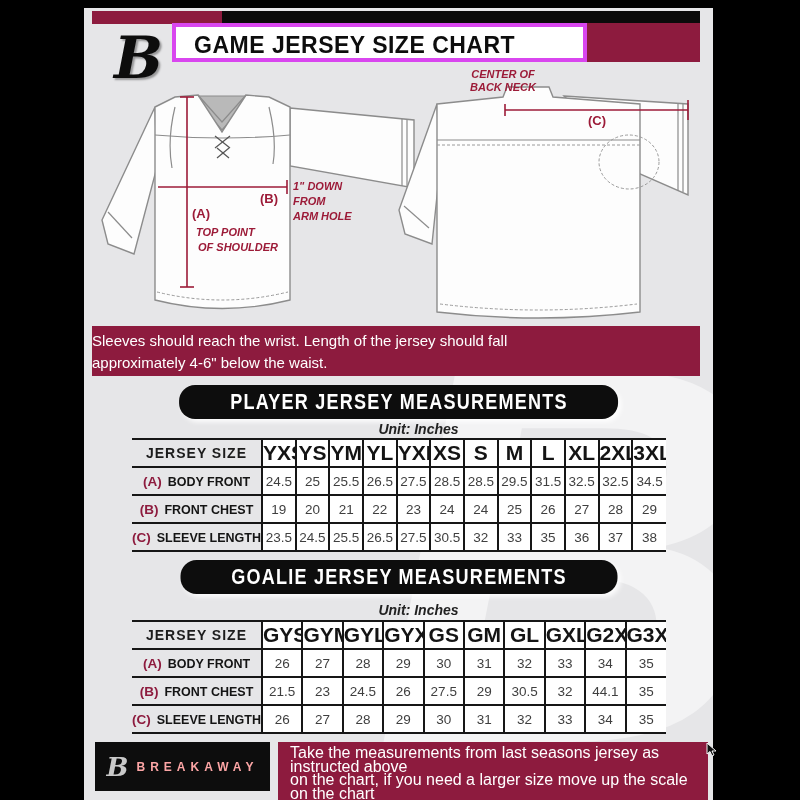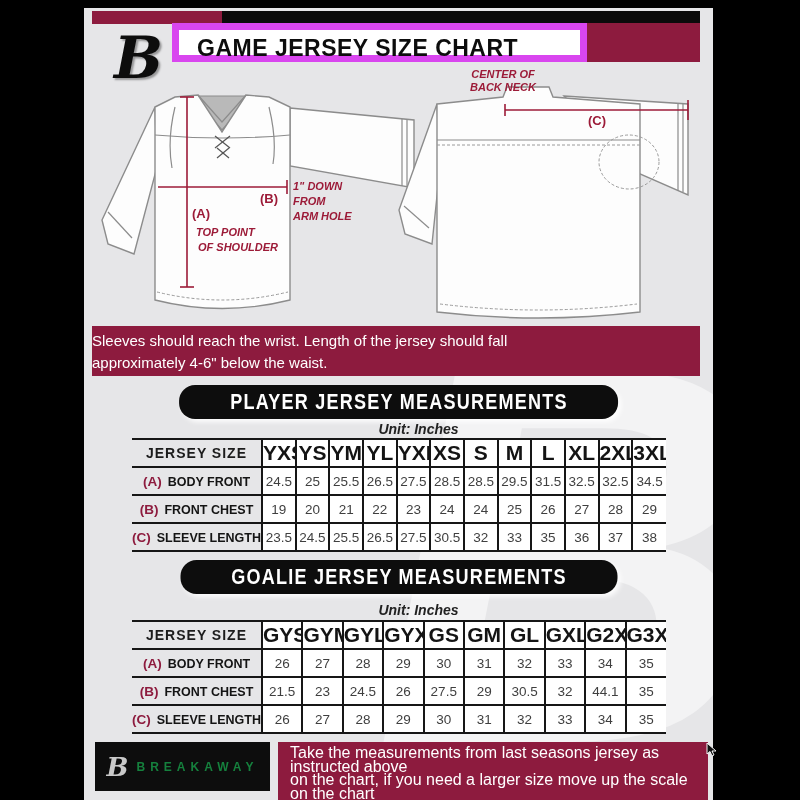--- a/index.html
+++ b/index.html
@@ -9,21 +9,21 @@
              background:#e6e6e8; overflow:hidden; }
   .content > * { position:absolute; z-index:1; }
 
   .watermark { left:290px; top:290px; font-size:540px; line-height:0.95; font-weight:bold;
                color:rgba(255,255,255,0.5); z-index:0; font-style:italic; }
 
   .topbar-maroon { left:8px; top:3px; width:130px; height:13px; background:#8d1b3e; }
   .topbar-black  { left:138px; top:3px; width:478px; height:13px; background:#0b0b0b; }
 
   .title-bar { left:88px; top:15px; width:415px; height:39px; background:#fff;
-               border:7px solid #d946ef; line-height:37px; padding-left:18px;
+               border:4px solid #d946ef; line-height:37px; padding-left:18px;
                font-size:23px; font-weight:bold; letter-spacing:0.5px; color:#0d0d0d; }
   .title-accent { left:503px; top:15px; width:113px; height:39px; background:#8d1b3e; }
 
   .logo-header { left:30px; top:16px; width:64px; height:66px; font-family:"DejaVu Serif", serif;
                  font-weight:bold; font-style:italic; font-size:58px; color:#0d0d0d;
                  text-shadow:2px 2px 2px rgba(0,0,0,0.35); }
 
   .diagram { left:0; top:54px; }
 
   .banner { left:8px; top:318px; width:608px; height:50px; background:#8d1b3e;
@@ -51,21 +51,21 @@
   .size-head { font-size:21px; font-weight:bold; color:#141414; }
   .val { font-size:13.5px; color:#3f3f3f; font-weight:normal; }
   .label-cell { text-align:left; padding-left:8px; font-size:12.5px; font-weight:bold; color:#141414; }
   .row-key { color:#8d1b3e; font-weight:bold; margin-right:6px; font-size:13.5px; }
   .col-label { width:130px; }
 
   .footer-black { left:11px; top:734px; width:175px; height:49px; background:#0d0d0d;
                   color:#fff; display:flex; align-items:center; justify-content:center; }
   .footer-logo { font-family:"DejaVu Serif", serif; font-weight:bold; font-style:italic;
                  font-size:26px; color:#c9c9c9; margin-right:8px; }
-  .footer-brand { font-size:12px; font-weight:bold; letter-spacing:5px; color:#15803d; }
+  .footer-brand { font-size:12px; font-weight:bold; letter-spacing:5px; color:#fca5a5; }
   .footer-maroon { left:194px; top:734px; width:430px; height:64px; background:#8d1b3e;
                    color:#fff; font-size:16px; line-height:13.7px; padding:4px 0 0 12px; }
 
   .cursor { position:absolute; left:706px; top:742px; z-index:10; }
 
   svg text { font-family:"Liberation Sans", sans-serif; }
   .anno-line { stroke:#9c1b38; stroke-width:1.6; }
   .anno { fill:#9c1b38; font-style:italic; font-weight:bold; font-size:11px; }
   .anno-key { fill:#9c1b38; font-weight:bold; font-size:13px; }
   .jshape { fill:#fdfdfd; stroke:#8c8c8c; stroke-width:1.4; }

